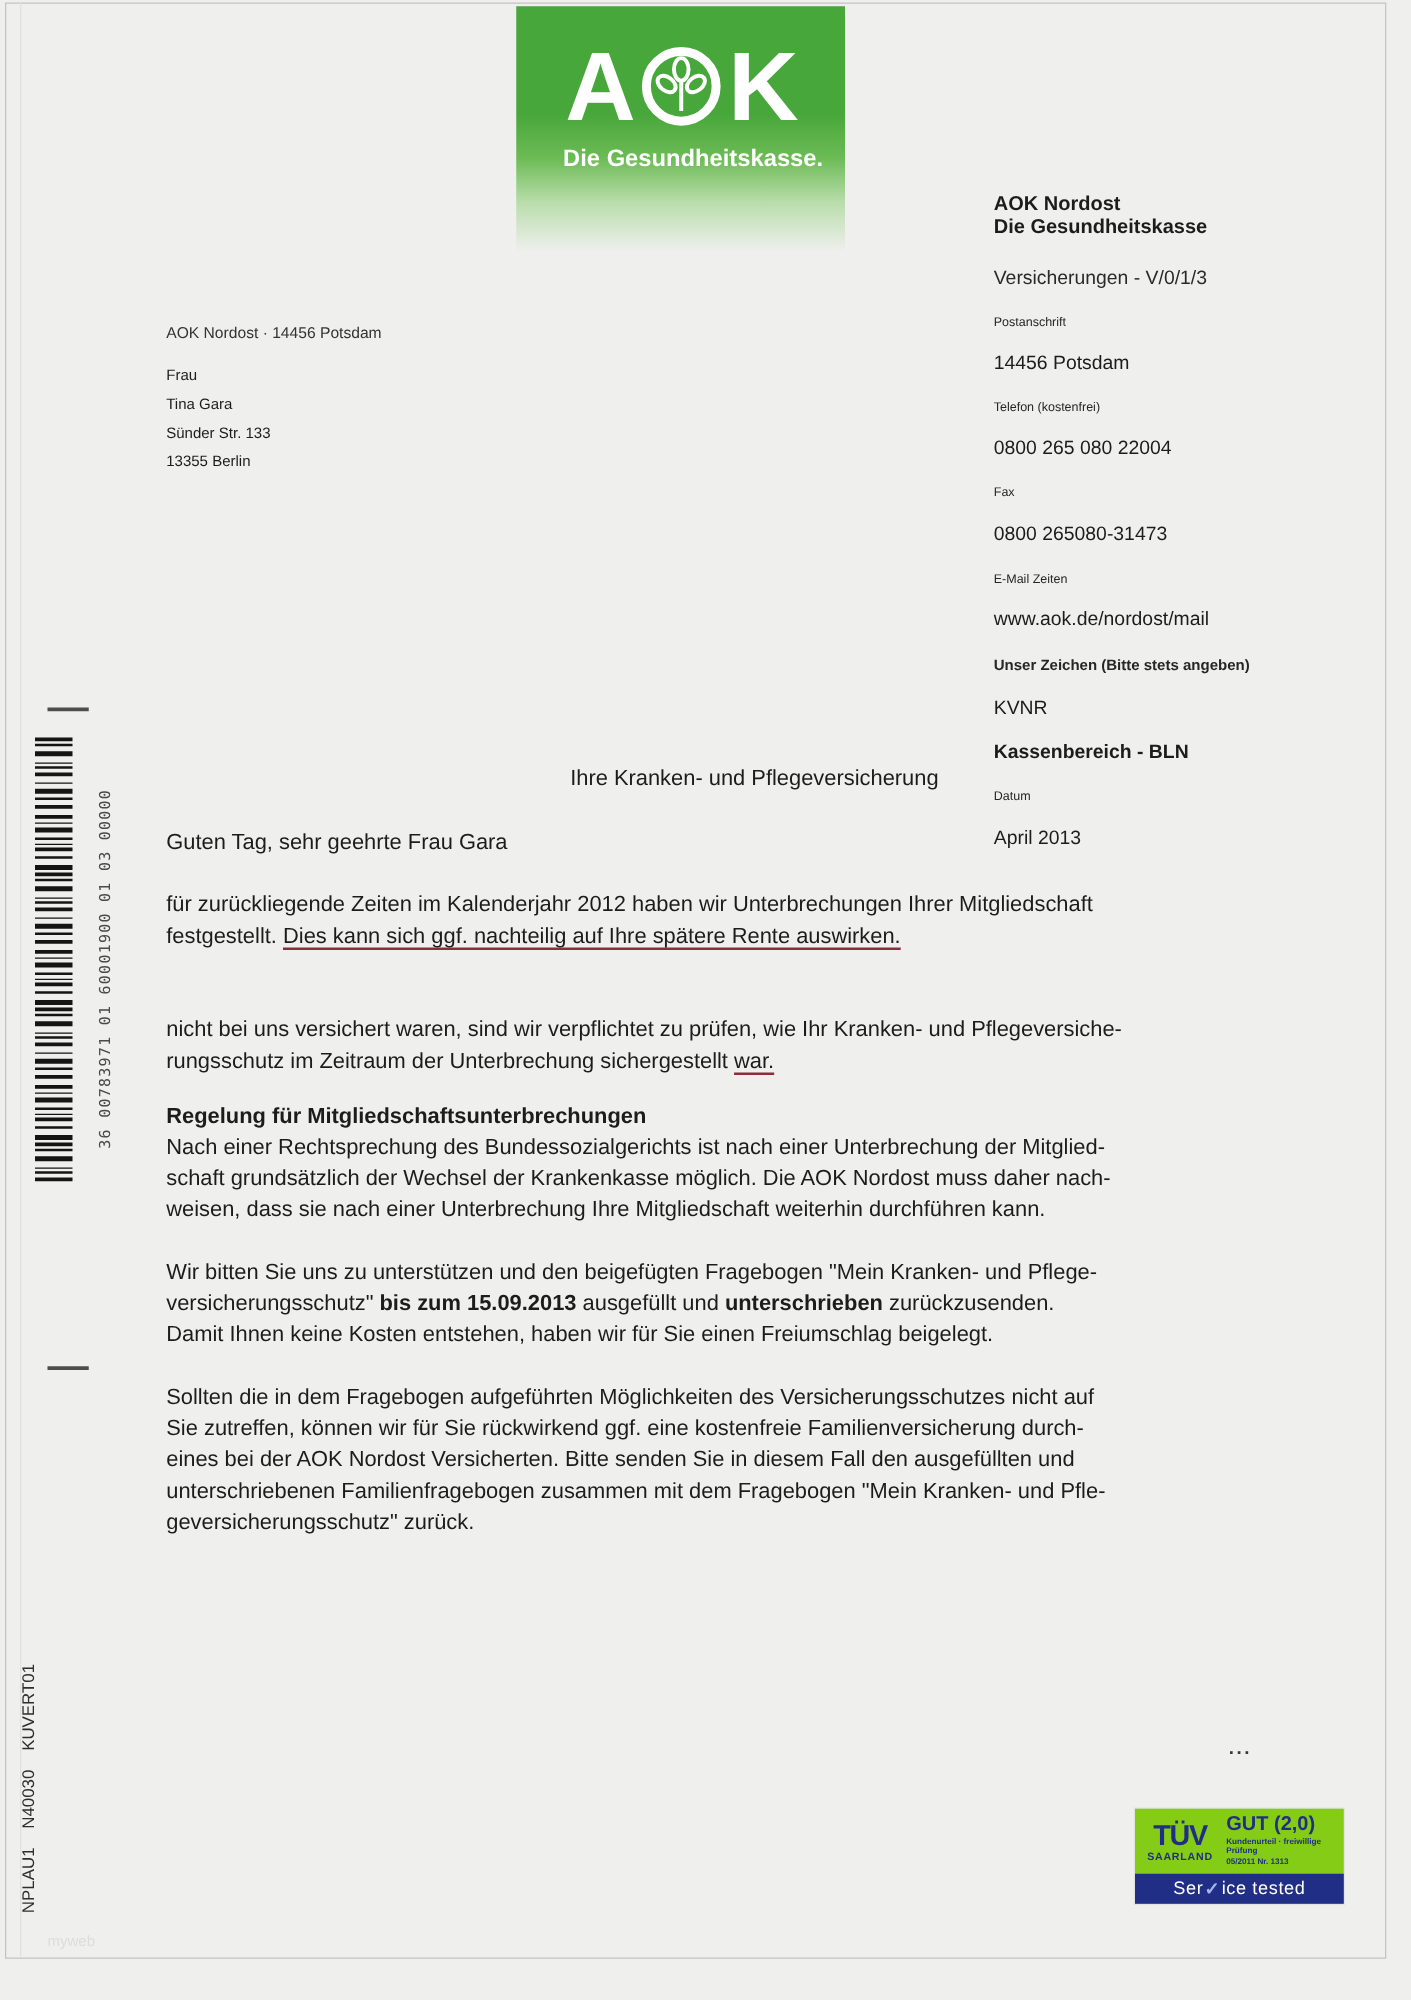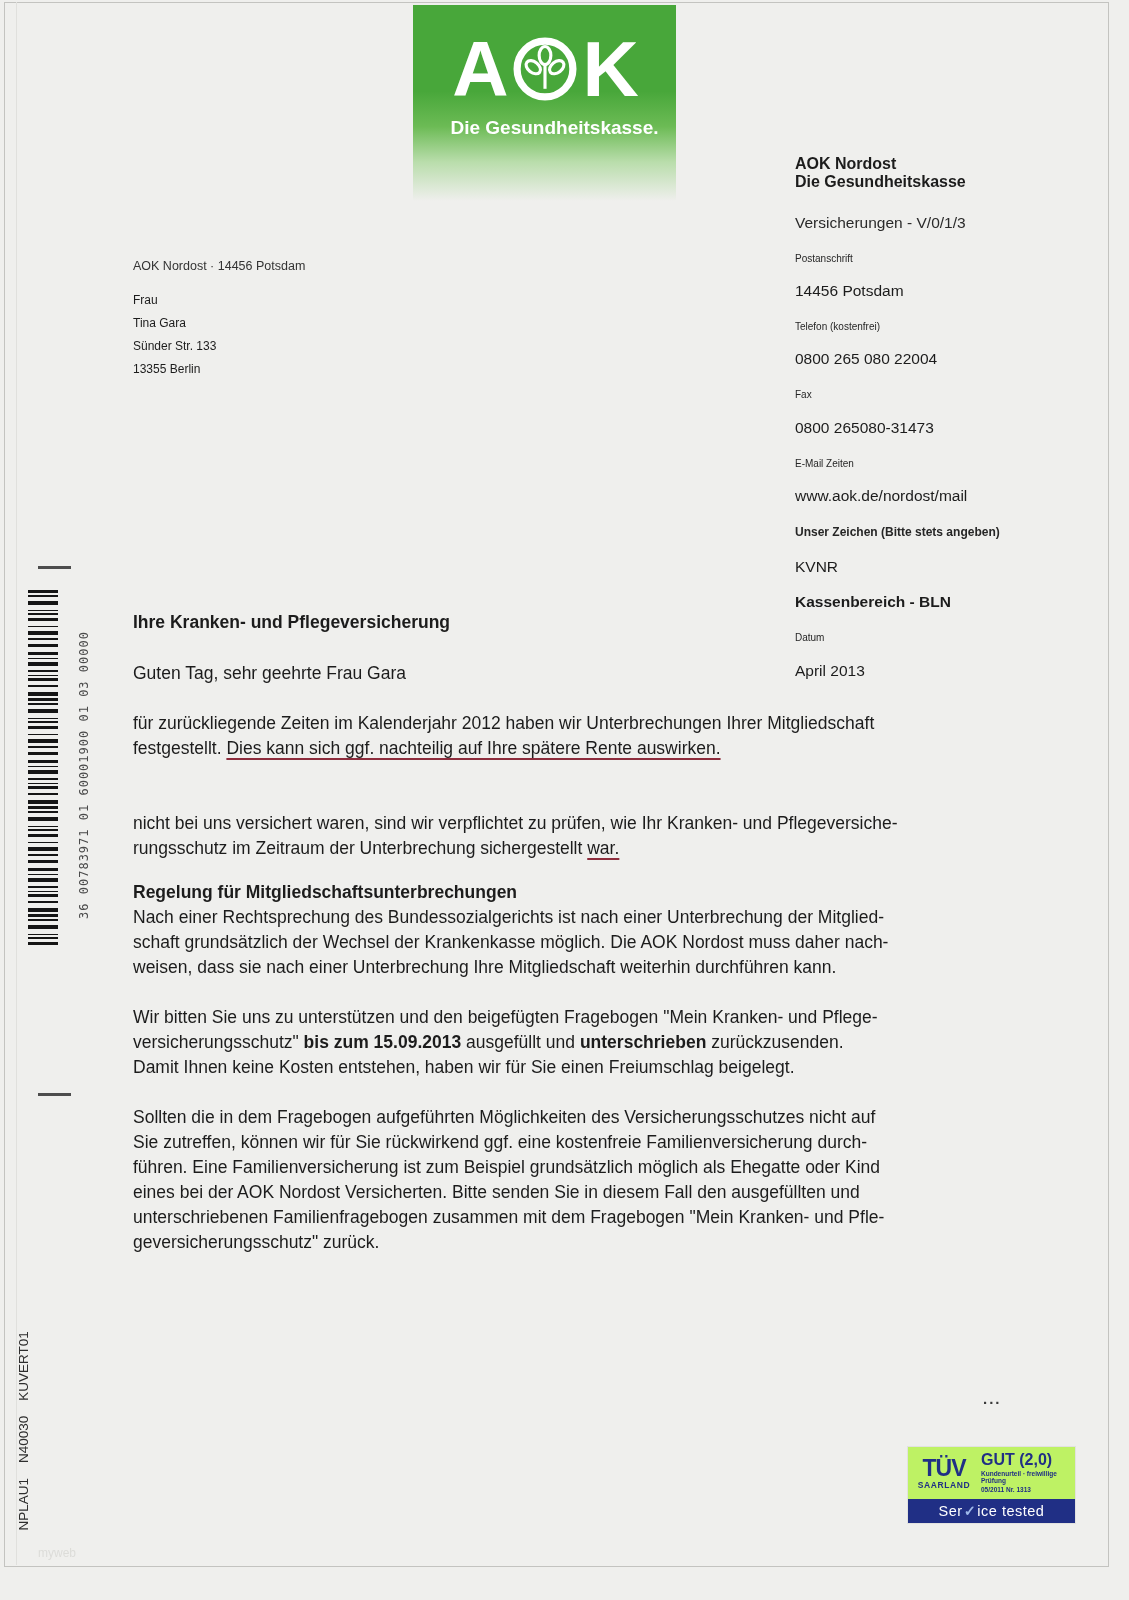--- a/index.html
+++ b/index.html
@@ -45,21 +45,21 @@
   .barcode-num{
     left:-96px;top:768px;width:360px;text-align:center;
     font-family:"DejaVu Sans Mono", monospace;font-size:12px;color:#4a4a4a;letter-spacing:1px;
     transform:rotate(-90deg);transform-origin:center;
   }
   
   .fold{left:38px;width:33px;height:3px;background:#4d4d4d;}
 
   
   .letter{left:133px;top:610px;width:941px;font-size:17.5px;line-height:25px;}
-  .subject{font-weight:bold;}
+  .subject{font-weight:normal;text-align:center;}
   .salutation{margin-top:26px;}
   .para{margin-top:25px;}
   .para.gap-lg{margin-top:50px;}
   .para.gap-sm{margin-top:19px;}
   .para .b{font-weight:bold;}
   .para .u{
     text-decoration:underline;
     text-decoration-color:#8d2c3c;
     text-decoration-thickness:2px;
     text-underline-offset:4px;
@@ -68,21 +68,21 @@
   
   .print-codes{
     left:-92px;top:1408px;width:230px;
     font-size:13.5px;color:#2e2e2e;white-space:pre;
     transform:rotate(-90deg);transform-origin:center;
   }
   .watermark{left:38px;top:1546px;font-size:12px;color:#dcdcd9;}
   .ellipsis{left:983px;top:1390px;font-size:15px;color:#3a3a3a;letter-spacing:2px;font-weight:bold;}
 
   
-  .tuev{left:908px;top:1447px;width:167px;height:76px;background:#bef264;box-shadow:0 0 0 1px #e2e2df;}
+  .tuev{left:908px;top:1447px;width:167px;height:76px;background:#84cc16;box-shadow:0 0 0 1px #e2e2df;}
   .tuev-top{display:flex;align-items:center;height:52px;padding:0 5px;}
   .tuev-logo{width:62px;text-align:center;line-height:1;}
   .tuev-brand{font-size:23px;font-weight:900;letter-spacing:-1px;}
   .tuev-region{font-size:8.5px;font-weight:bold;letter-spacing:0.6px;margin-top:1px;}
   .tuev-right{flex:1;padding-left:6px;line-height:1.05;}
   .tuev-grade{font-size:16px;font-weight:bold;}
   .tuev-detail{font-size:6.5px;margin-top:2px;font-weight:bold;}
   .tuev-banner{height:24px;display:flex;align-items:center;justify-content:center;
     font-size:14.5px;color:#fff;letter-spacing:0.5px;}
   .tuev-check{color:#9fb9ea;font-weight:bold;margin:0 1px;}
@@ -221,21 +221,20 @@
         <div><span>weisen, dass sie nach einer Unterbrechung Ihre Mitgliedschaft weiterhin durchführen kann.</span></div>
       </div>
       <div class="para">
         <div><span>Wir bitten Sie uns zu unterstützen und den beigefügten Fragebogen "Mein Kranken- und Pflege-</span></div>
         <div><span>versicherungsschutz" </span><span class="b">bis zum 15.09.2013</span><span> ausgefüllt und </span><span class="b">unterschrieben</span><span> zurückzusenden.</span></div>
         <div><span>Damit Ihnen keine Kosten entstehen, haben wir für Sie einen Freiumschlag beigelegt.</span></div>
       </div>
       <div class="para">
         <div><span>Sollten die in dem Fragebogen aufgeführten Möglichkeiten des Versicherungsschutzes nicht auf</span></div>
         <div><span>Sie zutreffen, können wir für Sie rückwirkend ggf. eine kostenfreie Familienversicherung durch-</span></div>
-        <div><span>führen. Eine Familienversicherung ist zum Beispiel grundsätzlich möglich als Ehegatte oder Kind</span></div>
         <div><span>eines bei der AOK Nordost Versicherten. Bitte senden Sie in diesem Fall den ausgefüllten und</span></div>
         <div><span>unterschriebenen Familienfragebogen zusammen mit dem Fragebogen "Mein Kranken- und Pfle-</span></div>
         <div><span>geversicherungsschutz" zurück.</span></div>
       </div>
     </div>
 </div>
 
 <div class="abs ellipsis">...</div>
 <div class="abs print-codes">NPLAU1    N40030    KUVERT01</div>
 <div class="abs watermark">myweb</div>

